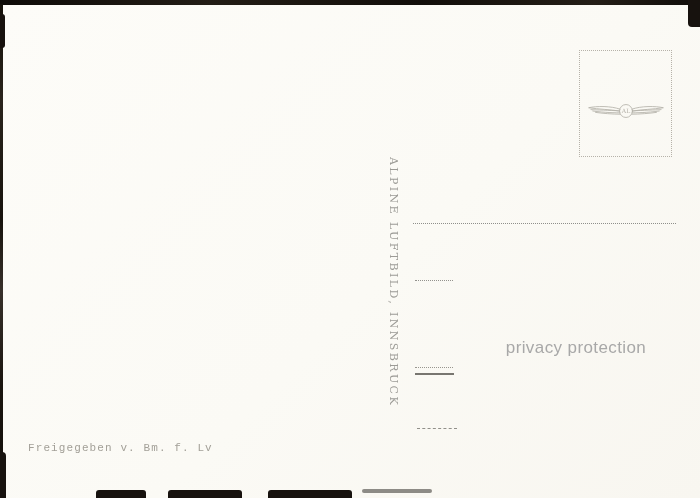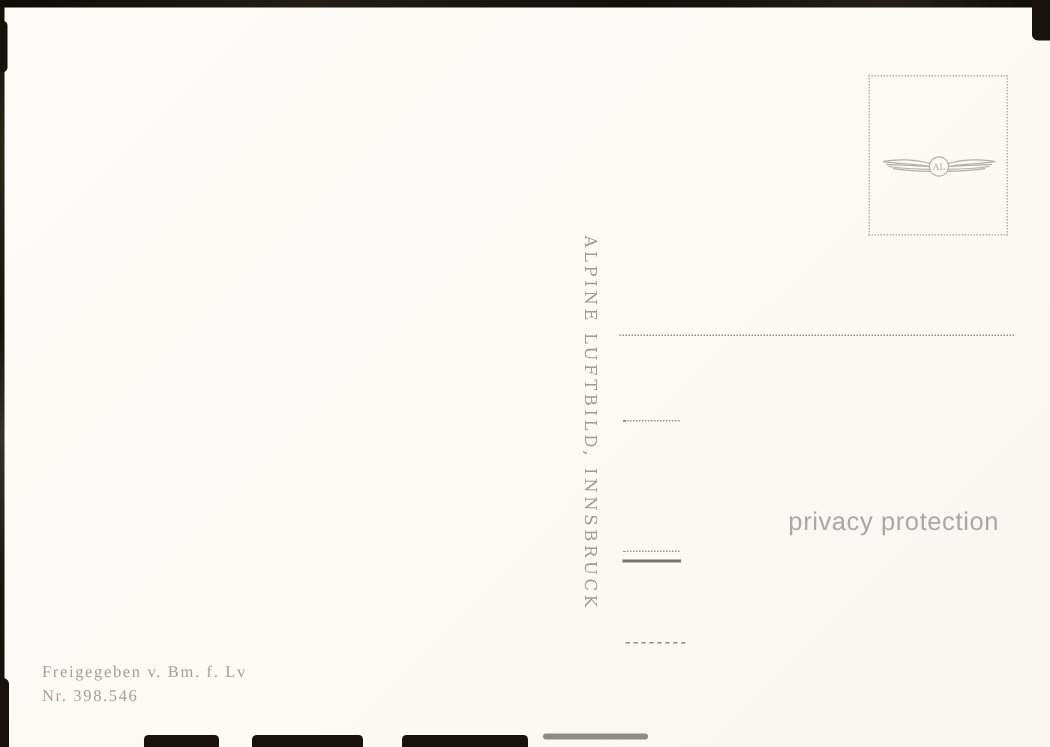--- a/index.html
+++ b/index.html
@@ -49,29 +49,29 @@
   .line { position: absolute; }
   .line-long   { left: 413px; top: 223px; width: 263px; border-top: 1px dotted #8f8f8b; }
   .line-short1 { left: 415px; top: 280px; width: 38px;  border-top: 1px dotted #93928d; }
   .line-short2a{ left: 415px; top: 367px; width: 38px;  border-top: 1px dotted #98968f; }
   .line-short2b{ left: 415px; top: 373px; width: 39px;  border-top: 2px solid #787670; }
   .line-short3 { left: 417px; top: 428px; width: 40px;  border-top: 1px dashed #91908a; }
 
   
   .approval {
     position: absolute; left: 28px; top: 440px;
-    font-family: Liberation Serif, serif;
+    font-family: Liberation Mono, monospace;
     font-size: 11px; letter-spacing: 1.1px; color: #a3a098;
     line-height: 16px;
   }
 
   
   .watermark {
     position: absolute; left: 486px; top: 341px; width: 180px;
-    text-align: right;
+    text-align: center;
     font-family: "Liberation Sans", sans-serif;
     font-size: 17px; line-height: 14px; letter-spacing: 0.4px;
     color: #a8a8a8;
   }
 </style>
 </head>
 <body>
 
 <div class="scene">
 
@@ -99,21 +99,20 @@
     <div class="publisher-vertical">ALPINE LUFTBILD, INNSBRUCK</div>
 
     <div class="line line-long"></div>
     <div class="line line-short1"></div>
     <div class="line line-short2a"></div>
     <div class="line line-short2b"></div>
     <div class="line line-short3"></div>
 
     <div class="approval">
       <div>Freigegeben v. Bm. f. Lv</div>
-      <div>Nr. 398.546</div>
     </div>
 
     <div class="watermark">
       <div>privacy protection</div>
     </div>
 
   </div>
 
   <div class="edge edge-top"></div>
   <div class="edge edge-left"></div>

